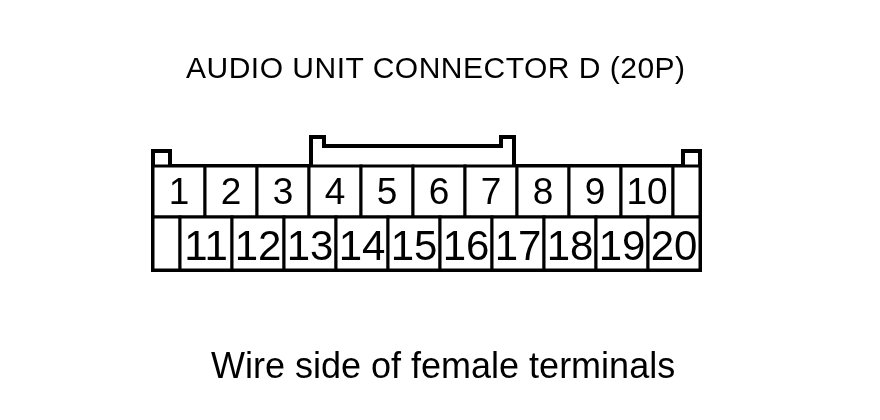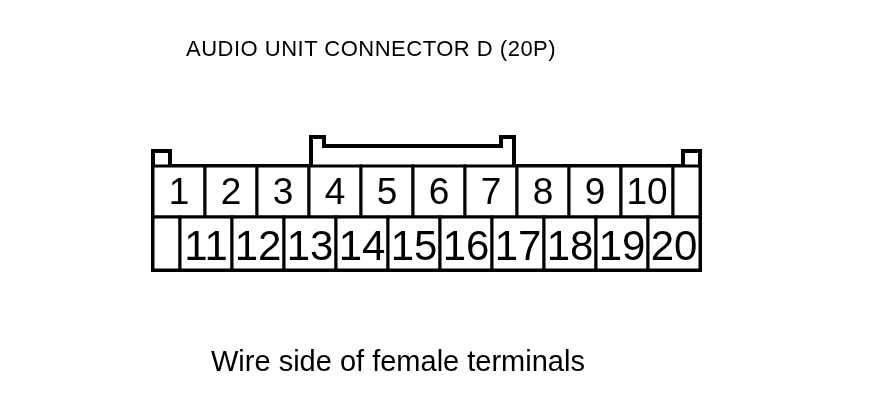--- a/index.html
+++ b/index.html
@@ -17,32 +17,32 @@
   }
   .stage {
     position: absolute;
     left: 0; top: 0;
     width: 880px; height: 420px;
     background: #ffffff;
   }
   .title {
     position: absolute;
     left: 186px;
-    top: 36px;
-    font-size: 22px;
+    top: 51px;
+    font-size: 30px;
     line-height: 1.15;
     letter-spacing: 0.5px;
     white-space: nowrap;
     color: #000;
   }
   .caption {
     position: absolute;
     left: 211px;
     top: 345px;
-    font-size: 29px;
+    font-size: 36px;
     line-height: 1.15;
     white-space: nowrap;
     color: #000;
   }
   svg.connector {
     position: absolute;
     left: 0; top: 0;
   }
   svg.connector text {
     font-family: "Liberation Sans", sans-serif;

